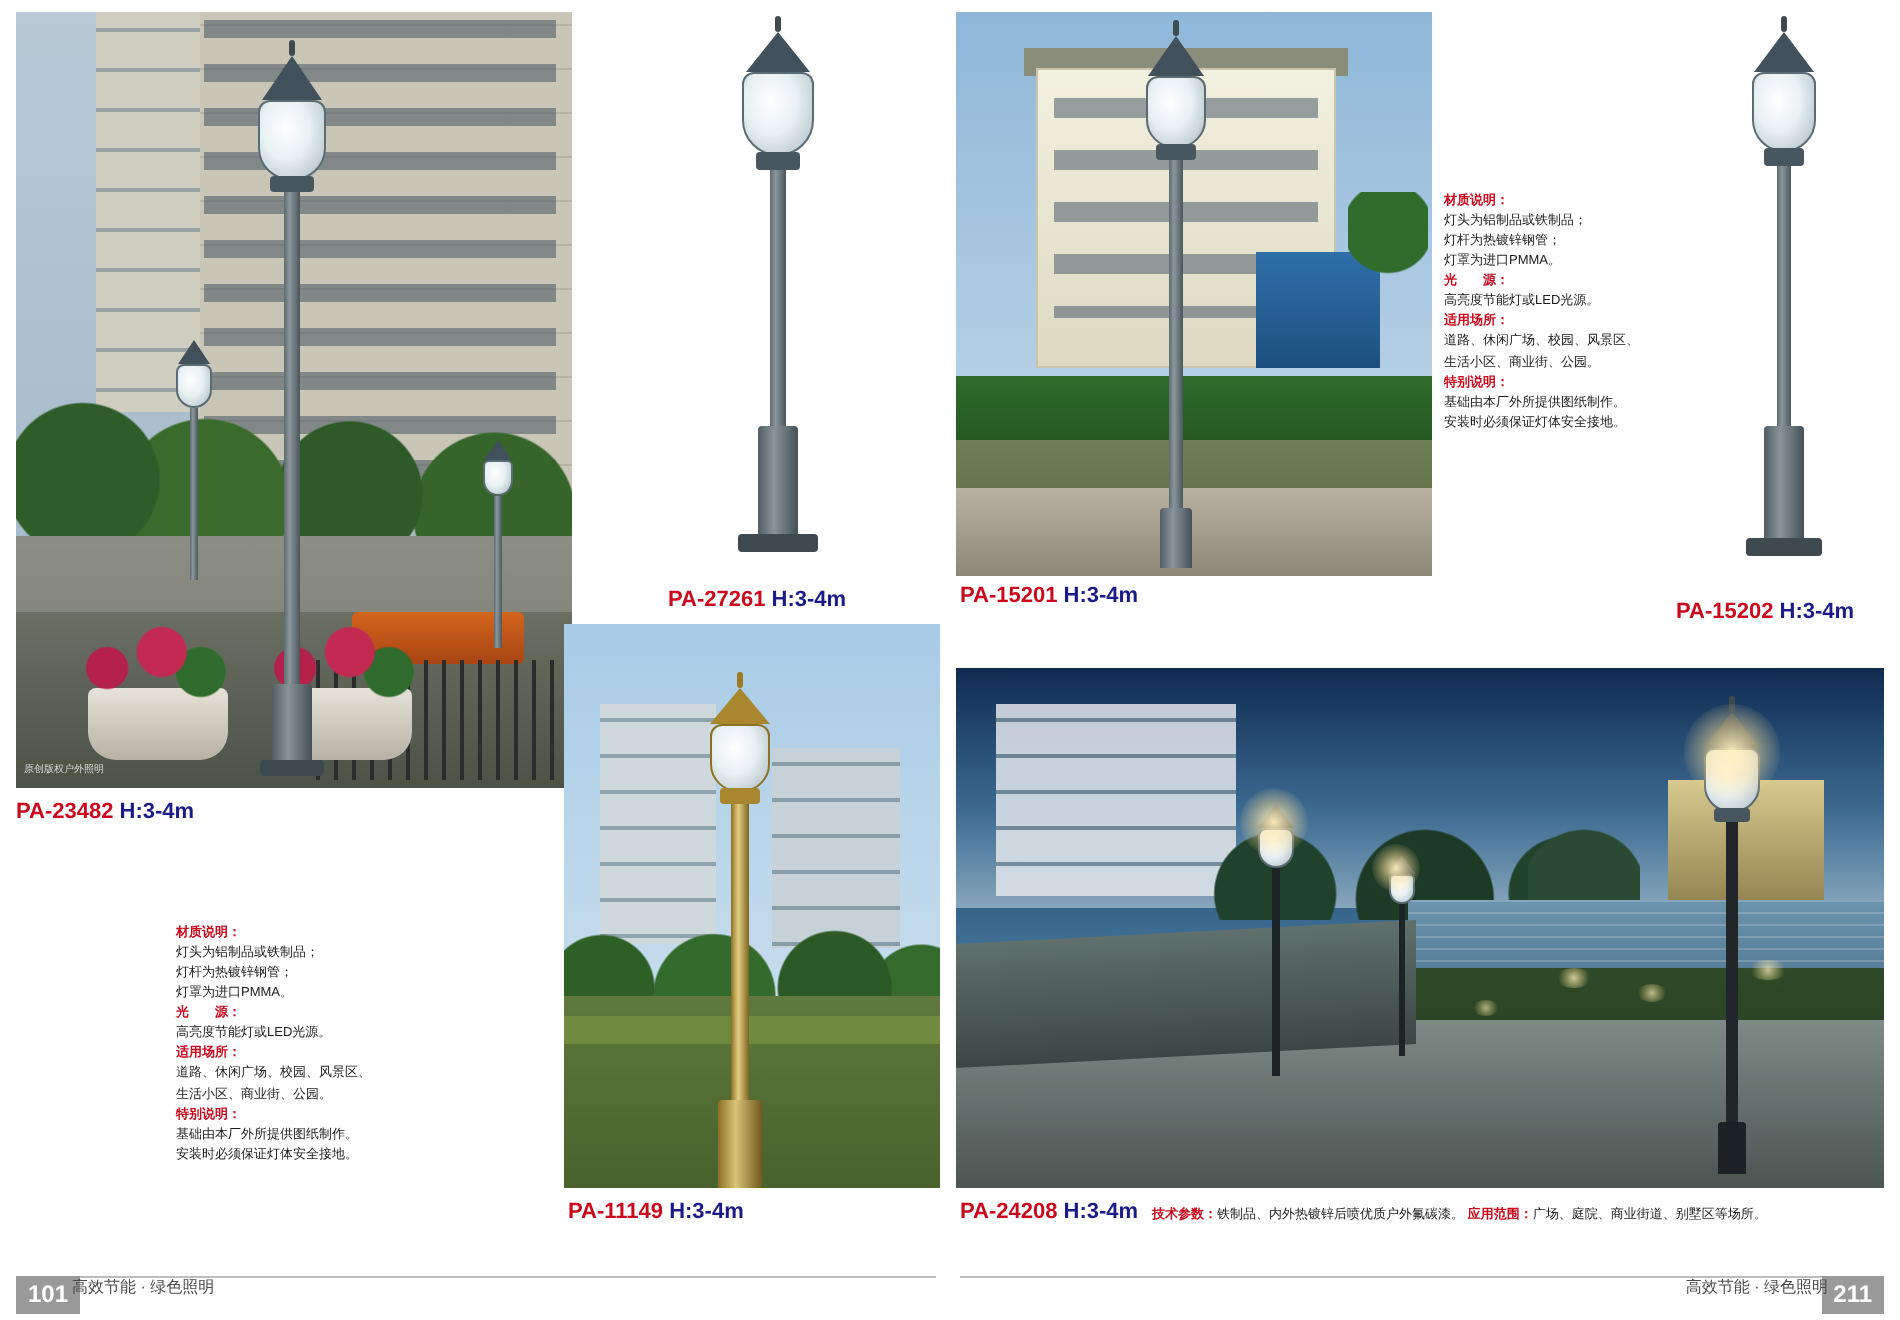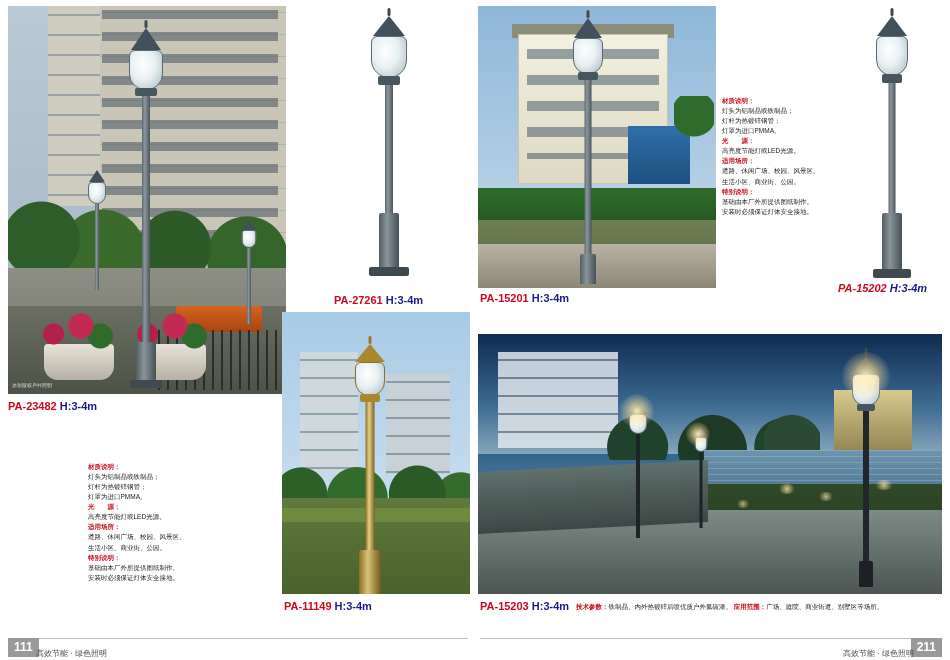--- a/index.html
+++ b/index.html
@@ -43,21 +43,21 @@
     bottom:0; left:0; width:950px; height:22px;
     background:#ffffff;
   }
   .pagenum {
     position:absolute; bottom:3px;
     font-size:12px; font-weight:bold; color:#ffffff;
     background:#9a9a9a;
     padding:2px 6px 3px 6px;
   }
   .footer-txt {
-    position:absolute; bottom:1px;
+    position:absolute; bottom:11px;
     font-size:8px; color:#4b4b4b; white-space:nowrap;margin-top:48px;
   }
   .footer-rule {
     position:absolute; bottom:21px; height:1px; background:#bdbdbd;
   }
 
   
   #p1 { left:8px; top:6px; width:278px; height:388px;
         background:linear-gradient(#b9c9d6,#9fb4c4); }
   #p1 .bldg {
@@ -406,21 +406,21 @@
       <div class="finial" style="top:0;"></div>
       <div class="crown" style="top:8px; border-left-width:15px; border-right-width:15px; border-bottom-width:20px;"></div>
       <div class="glass" style="top:28px; width:32px; height:40px; border-radius:6px 6px 16px 16px;"></div>
       <div class="collar" style="top:66px; width:20px; height:9px;"></div>
       <div class="pole" style="top:75px; width:7px; height:134px;"></div>
       <div class="base" style="top:205px; width:20px; height:58px;"></div>
       <div class="foot" style="top:261px; width:38px; height:9px; border-radius:2px;"></div>
     </div>
   </div>
 
-  <div class="caption" style="left:838px; top:282px;font-style:italic;">
+  <div class="caption" style="left:838px; top:300px;">
     <span class="code">PA-15202</span>
     <span class="h">H:3-4m</span>
   </div>
 
   <div class="photo" id="p5">
     <div class="tower"></div>
     <div class="tower2"></div>
     <div class="trees"></div>
     <div class="lawn"></div>
     <div class="hedgerow"></div>
@@ -475,33 +475,33 @@
     </div>
     <div class="glow" style="left:208px; top:88px; width:24px; height:24px;"></div>
 
     <div class="glow" style="left:300px; top:150px; width:18px; height:10px; opacity:.8;"></div>
     <div class="glow" style="left:340px; top:158px; width:16px; height:9px; opacity:.7;"></div>
     <div class="glow" style="left:396px; top:146px; width:20px; height:10px; opacity:.75;"></div>
     <div class="glow" style="left:258px; top:166px; width:14px; height:8px; opacity:.65;"></div>
   </div>
 
   <div class="caption" style="left:480px; top:600px;">
-    <span class="code">PA-15203</span>
+    <span class="code">PA-24208</span>
     <span class="h">H:3-4m</span>
   </div>
 
   <div class="technote" style="left:576px; top:603px;">
     <b>技术参数：</b><span>铁制品、内外热镀锌后喷优质户外氟碳漆。</span>
     <b>应用范围：</b><span>广场、庭院、商业街道、别墅区等场所。</span>
   </div>
 
   <div class="footer-bar">
     <div class="footer-rule" style="left:8px; width:460px;"></div>
     <div class="footer-rule" style="left:480px; width:462px;"></div>
 
-    <div class="pagenum" style="left:8px;">111</div>
+    <div class="pagenum" style="left:8px;">101</div>
     <div class="footer-txt" style="left:36px;">高效节能 · 绿色照明</div>
 
     <div class="pagenum" style="right:8px;">211</div>
     <div class="footer-txt" style="right:36px;">高效节能 · 绿色照明</div>
   </div>
 
 </div>
 
 </body></html>

